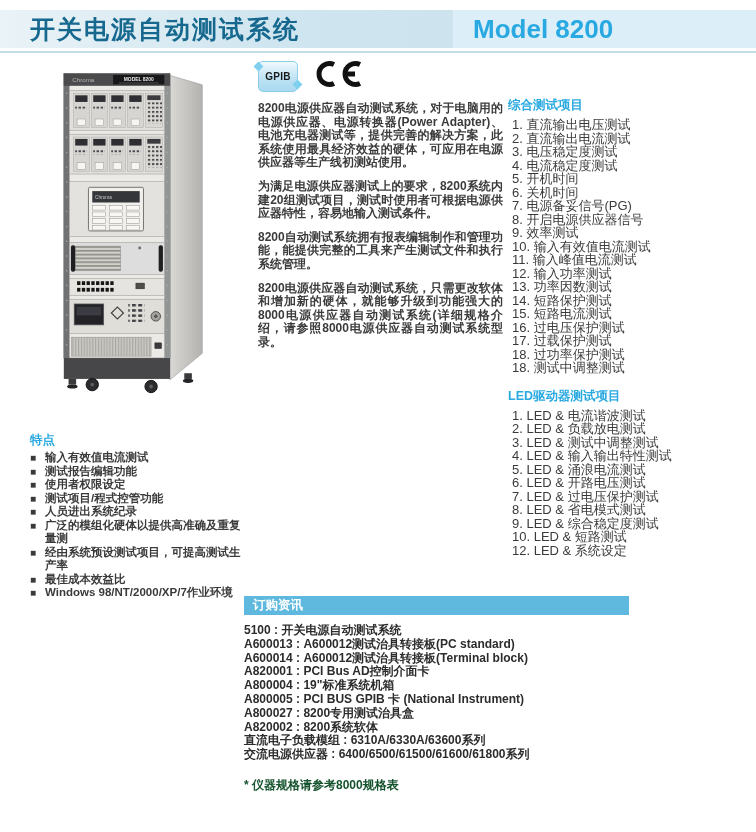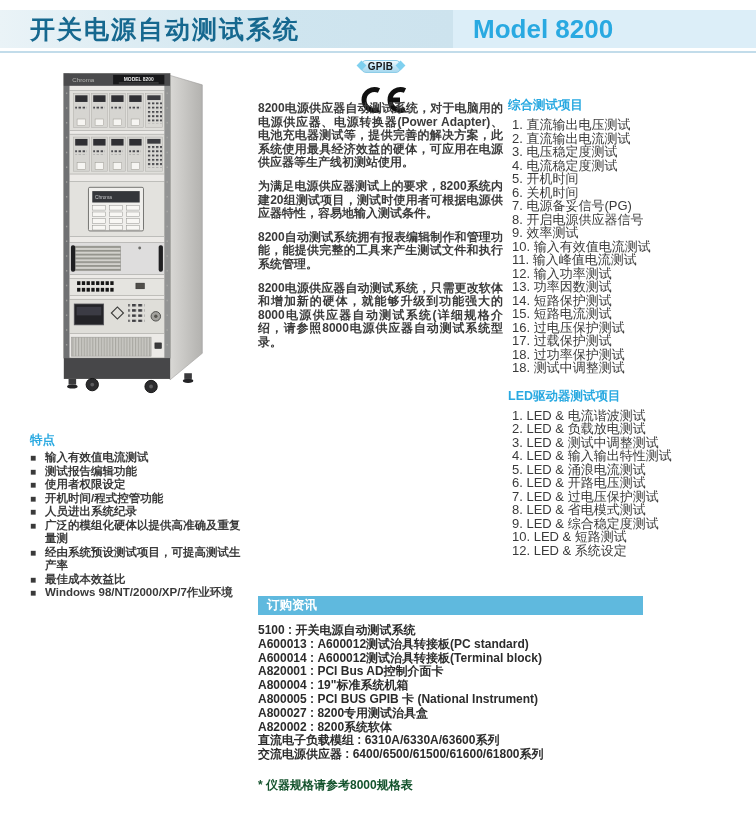--- a/index.html
+++ b/index.html
@@ -14,21 +14,21 @@
   .hdr-right{position:absolute;left:453px;top:10px;width:303px;height:38px;background:#dceef8;}
   .hdr-right .m{display:block;line-height:38px;padding-left:20px;font-size:26px;
     font-weight:700;color:#29a9e1;}
   .hdr-rule{position:absolute;left:0;top:51px;width:756px;height:2px;background:#c2dcea;}
 
   
   .rack{position:absolute;left:58px;top:64px;width:152px;height:332px;}
 
   
   .col-mid{position:absolute;left:258px;top:60px;width:245px;}
-  .cert-row{display:flex;align-items:center;gap:12px;height:32px;margin-bottom:10px;flex-direction:column;}
+  .cert-row{display:flex;align-items:center;gap:12px;height:32px;margin-bottom:10px;}
   .gpib{position:relative;width:38px;height:29px;border-radius:5px;
     background:linear-gradient(180deg,#f0fafe 0%,#bfe3f4 55%,#a8d9ef 100%);
     border:1px solid #8ecdе8;border:1px solid #8ecde8;
     display:flex;align-items:center;justify-content:center;
     font-size:10px;font-weight:700;color:#16181a;letter-spacing:.3px;}
   .gpib .dm{position:absolute;width:7px;height:7px;background:#7fd0ef;transform:rotate(45deg);}
   .gpib .dm.l{left:-4px;top:1px;}
   .gpib .dm.r{right:-4px;bottom:3px;}
   .para{font-size:12px;line-height:13.6px;font-weight:600;color:#3b3b3b;
     text-align:justify;margin:0 0 9px 0;}
@@ -42,21 +42,21 @@
   .led-gap{margin-top:13px;}
 
   
   .col-feat{position:absolute;left:30px;top:432px;width:214px;}
   .col-feat ul{list-style:none;margin:2px 0 0 0;padding:0;}
   .col-feat li{position:relative;padding-left:15px;font-size:11.5px;line-height:13.5px;
     font-weight:600;color:#3a3a3a;margin:0;}
   .col-feat .mk{position:absolute;left:0;top:0;font-size:10px;color:#3a3a3a;}
 
   
-  .ordering{position:absolute;left:258px;top:596px;width:480px;}
+  .ordering{position:absolute;left:244px;top:596px;width:480px;}
   .ord-banner{width:385px;height:19px;box-sizing:border-box;background:#5fb9de;
     color:#ffffff;font-size:12.5px;font-weight:700;line-height:19px;padding-left:9px;}
   .ord-list{margin-top:9px;font-size:12px;line-height:13.8px;color:#2c2c2c;}
   .ord-list .code{font-weight:700;}
   .ord-list .sep{font-weight:700;white-space:pre;}
   .ord-list .desc{font-weight:600;}
   .footnote{margin-top:15px;font-size:12px;font-weight:700;color:#14532d;}
 </style>
 </head>
 <body>
@@ -252,21 +252,21 @@
       <li>12. LED &amp; 系统设定</li>
     </ul>
   </div>
 
   <div class="col-feat">
     <h3 class="sec-title">特点</h3>
     <ul>
       <li><span class="mk">■</span><span>输入有效值电流测试</span></li>
       <li><span class="mk">■</span><span>测试报告编辑功能</span></li>
       <li><span class="mk">■</span><span>使用者权限设定</span></li>
-      <li><span class="mk">■</span><span>开机时间/程式控管功能</span></li>
+      <li><span class="mk">■</span><span>测试项目/程式控管功能</span></li>
       <li><span class="mk">■</span><span>人员进出系统纪录</span></li>
       <li><span class="mk">■</span><span>广泛的模组化硬体以提供高准确及重复量测</span></li>
       <li><span class="mk">■</span><span>经由系统预设测试项目，可提高测试生产率</span></li>
       <li><span class="mk">■</span><span>最佳成本效益比</span></li>
       <li><span class="mk">■</span><span>Windows 98/NT/2000/XP/7作业环境</span></li>
     </ul>
   </div>
 
   <div class="ordering">
     <div class="ord-banner">订购资讯</div>

